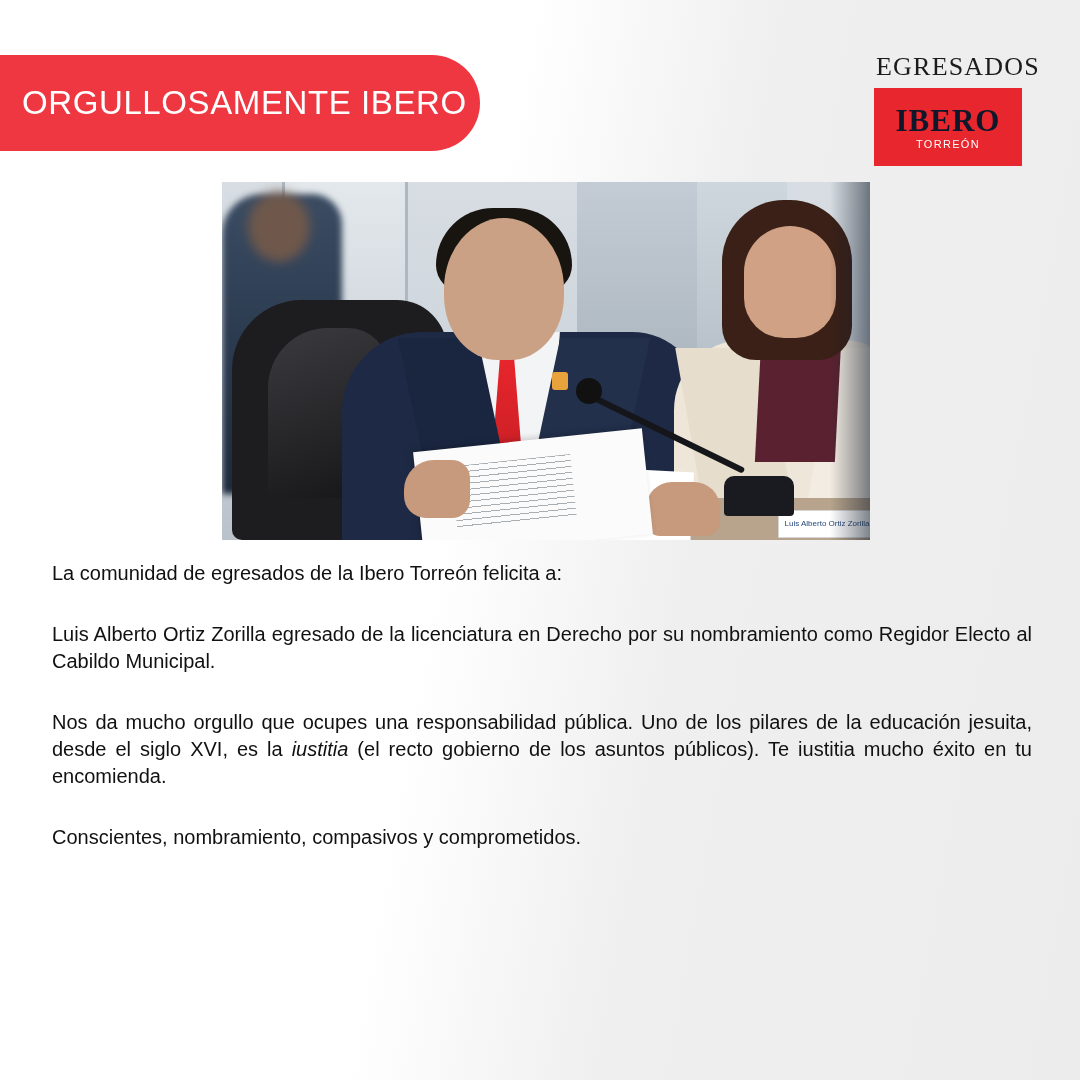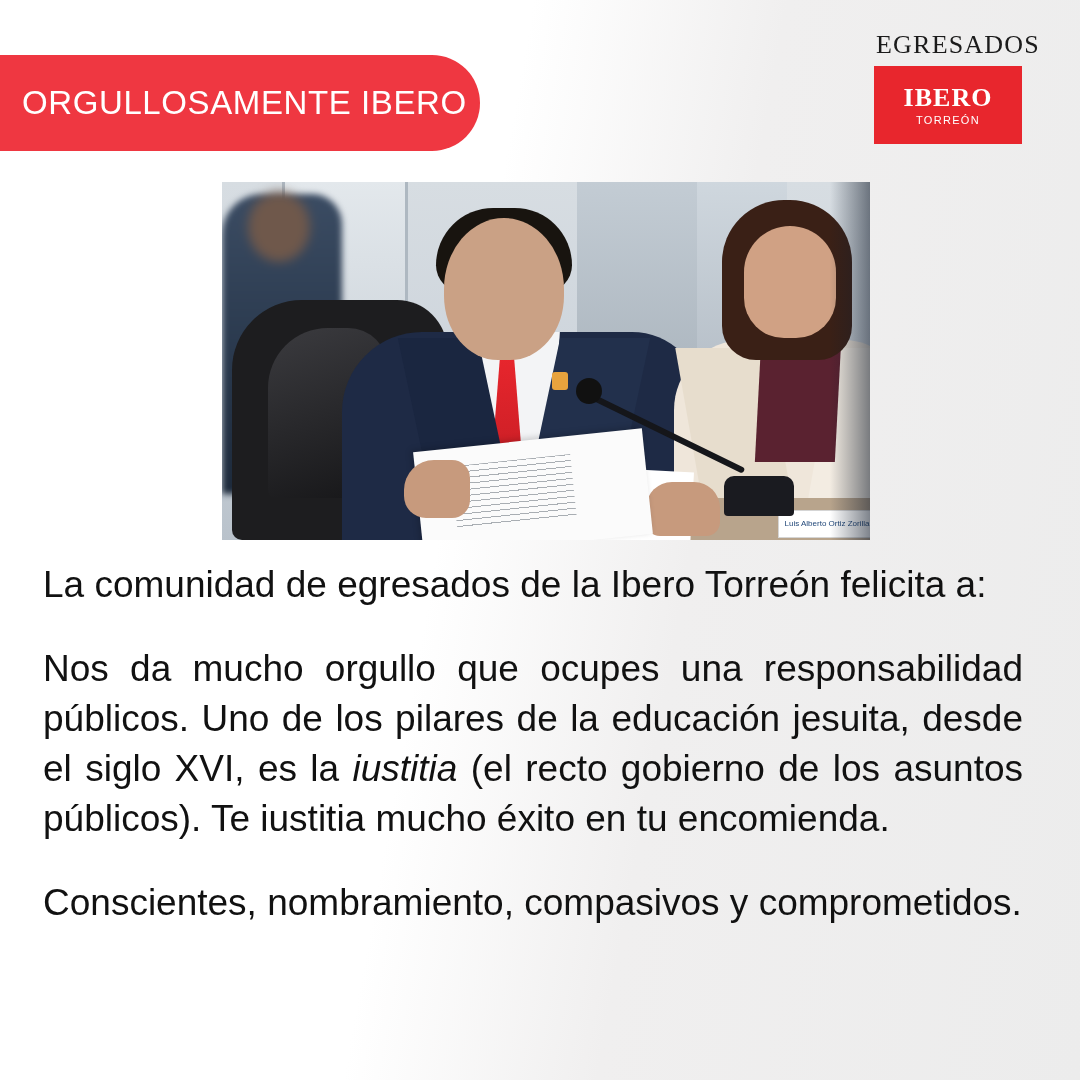--- a/index.html
+++ b/index.html
@@ -39,21 +39,21 @@
     font-size: 33px;
     letter-spacing: 0.6px;
     padding-left: 62px;
     font-weight: 400;
   }
 
   
   .logo {
     position: absolute;
     right: 38px;
-    top: 32px;
+    top: 54px;
     width: 168px;
     text-align: center;
   }
   .logo-egresados {
     font-family: "Liberation Serif", serif;
     font-size: 26px;
     letter-spacing: 1.2px;
     color: #1b1b1b;
     line-height: 1;
     white-space: nowrap;
@@ -65,24 +65,24 @@
     width: 148px;
     height: 78px;
     display: flex;
     flex-direction: column;
     align-items: center;
     justify-content: center;
     padding-top: 2px;
     box-sizing: border-box;
   }
   .logo-ibero {
-    color: #ffffff;
+    color: #0f172a;
     font-family: "Liberation Serif", serif;
     font-weight: bold;
-    font-size: 26px;
+    font-size: 31px;
     letter-spacing: 1px;
     line-height: 0.95;
   }
   .logo-torreon {
     color: #ffffff;
     font-size: 11px;
     letter-spacing: 1.3px;
     margin-top: 3px;
   }
 
@@ -273,25 +273,25 @@
     overflow: hidden; white-space: nowrap;
   }
   .side-shadow {
     position: absolute; right: 0; top: 0; width: 40px; height: 100%;
     background: linear-gradient(90deg, rgba(0,0,0,0), rgba(20,30,45,.55));
   }
 
   
   .body-text {
     position: absolute;
-    left: 43px;
+    left: 52px;
     top: 560px;
     width: 980px;
     color: #111111;
-    font-size: 37px;
+    font-size: 20px;
     line-height: 1.35;
   }
   .para {
     margin: 0 0 34px 0;
     text-align: justify;
     text-justify: inter-word;
   }
   .para.last { margin-bottom: 0; }
   .para.nojust { text-align: left; }
   .para em { font-style: italic; }
@@ -360,17 +360,18 @@
         <div class="mic-head"></div>
         <div class="mic-base"></div>
       </div>
 
       <div class="side-shadow"></div>
     </div>
   </div>
 
   <div class="body-text">
     <p class="para nojust">La comunidad de egresados de la Ibero Torreón felicita a:</p>
-    <p class="para"><span>Nos da mucho orgullo que ocupes una responsabilidad públicos. Uno de los pilares de la educación jesuita, desde el siglo XVI, es la </span><em>iustitia</em><span> (el recto gobierno de los asuntos públicos). Te iustitia mucho éxito en tu encomienda.</span></p>
+    <p class="para">Luis Alberto Ortiz Zorilla egresado de la licenciatura en Derecho por su nombramiento como Regidor Electo al Cabildo Municipal.</p>
+    <p class="para"><span>Nos da mucho orgullo que ocupes una responsabilidad pública. Uno de los pilares de la educación jesuita, desde el siglo XVI, es la </span><em>iustitia</em><span> (el recto gobierno de los asuntos públicos). Te iustitia mucho éxito en tu encomienda.</span></p>
     <p class="para last nojust">Conscientes, nombramiento, compasivos y comprometidos.</p>
   </div>
 
 </div>
 
 </body></html>

